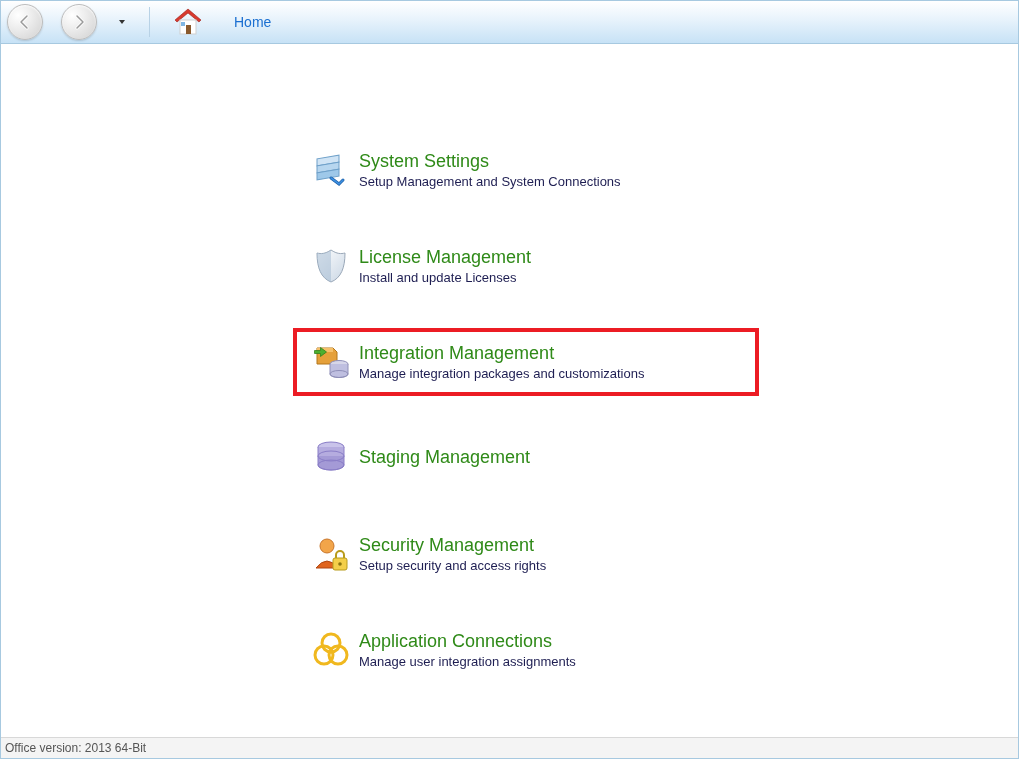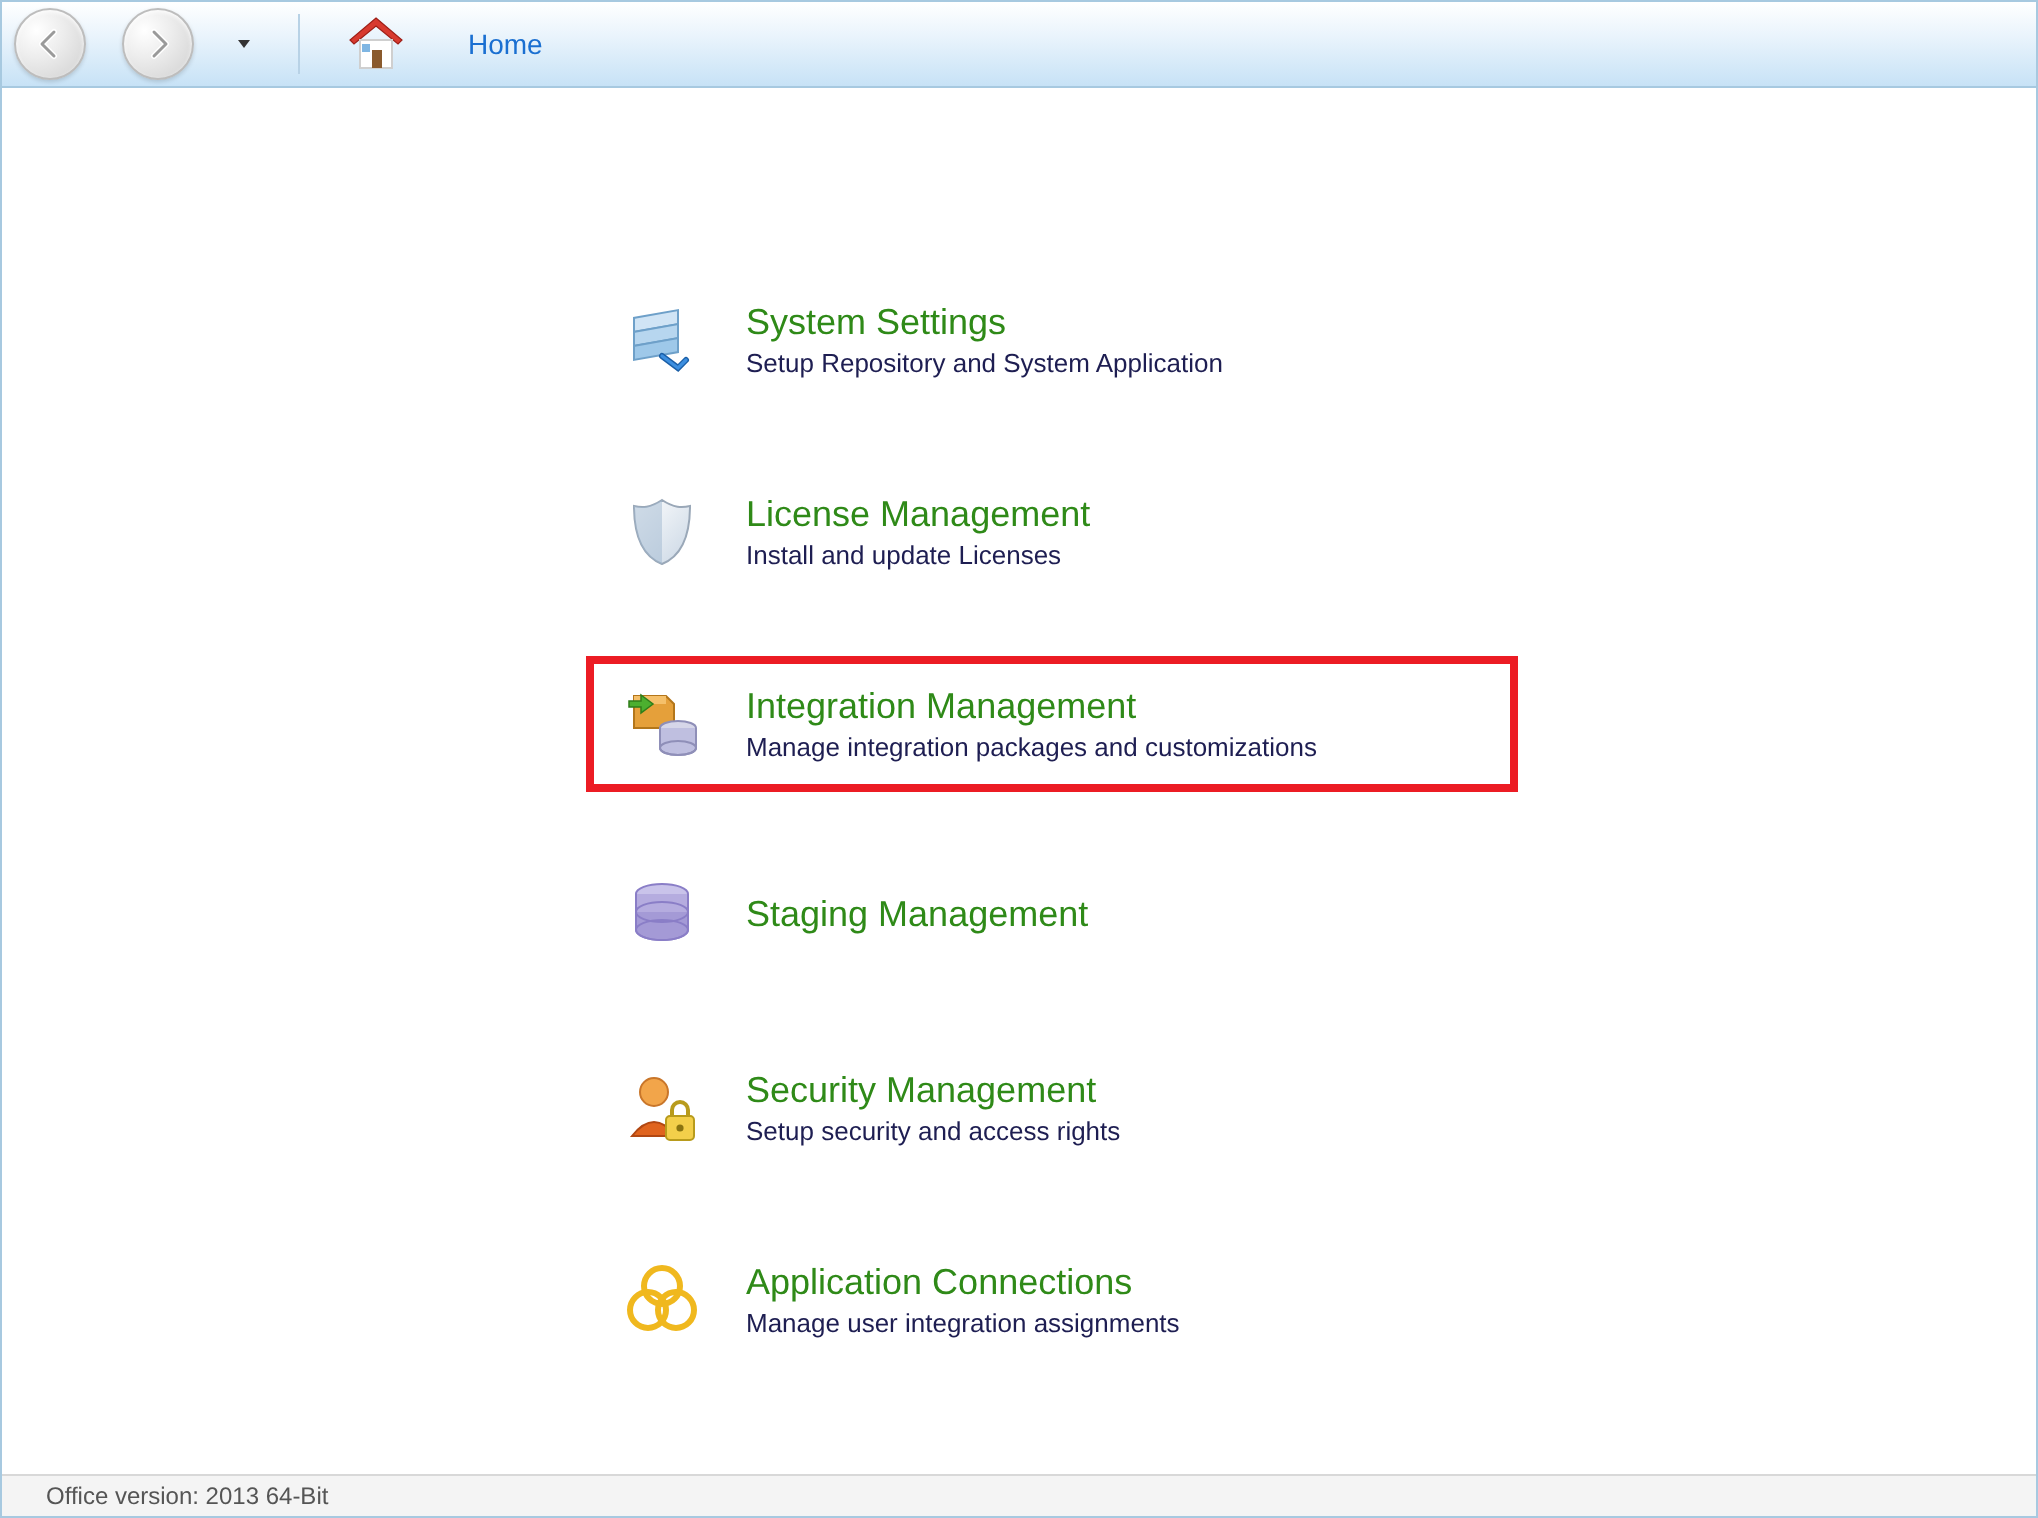--- a/index.html
+++ b/index.html
@@ -92,21 +92,21 @@
     position: absolute;
     left: 300px;
     top: 100px;
     display: flex;
     flex-direction: column;
     gap: 44px;
   }
   .menu-item {
     display: flex;
     align-items: center;
-    gap: 22px;
+    gap: 8px;
     padding: 6px 10px;
     cursor: pointer;
     width: 430px;
   }
   .menu-item.highlighted {
     outline: 4px solid #ec1c24;
     outline-offset: 4px;
   }
   .menu-icon {
     width: 40px;
@@ -130,21 +130,21 @@
   .statusbar {
     position: absolute;
     left: 0;
     right: 0;
     bottom: 0;
     height: 20px;
     border-top: 1px solid #d8d8d8;
     background: #f4f4f4;
     font-size: 12px;
     color: #555;
-    padding-left: 22px;
+    padding-left: 4px;
     display:flex;
     align-items:center;
   }
 </style>
 </head>
 <body>
 
 <div class="window">
 
   <div class="toolbar">
@@ -183,21 +183,21 @@
               <rect x="6" y="10" width="22" height="7" fill="#d0e4f5" stroke="#6ea0c9"></rect>
               <rect x="6" y="17" width="22" height="7" fill="#b7d6ef" stroke="#6ea0c9"></rect>
               <rect x="6" y="24" width="22" height="7" fill="#9ec8e9" stroke="#6ea0c9"></rect>
             </g>
             <path d="M20 28 l8 6 l4 -4" fill="none" stroke="#1b5fa7" stroke-width="3" stroke-linecap="round"></path>
             <path d="M20 28 l8 6 l4 -4" fill="none" stroke="#3d8fe0" stroke-width="1.6" stroke-linecap="round"></path>
           </svg>
         </div>
         <div class="menu-text">
           <div class="title">System Settings</div>
-          <div class="desc">Setup Repository and System Application</div>
+          <div class="desc">Setup Management and System Connections</div>
         </div>
       </div>
 
       <div class="menu-item">
         <div class="menu-icon">
           <svg width="40" height="40" viewBox="0 0 40 40">
             <path d="M20 4 C14 8 10 8 6 7 C6 22 10 32 20 36 C30 32 34 22 34 7 C30 8 26 8 20 4 Z" fill="url(#sg)" stroke="#9aa8b8"></path>
             <defs>
               <linearGradient id="sg" x1="0" x2="1" y1="0" y2="1">
                 <stop offset="0" stop-color="#ffffff"></stop>

